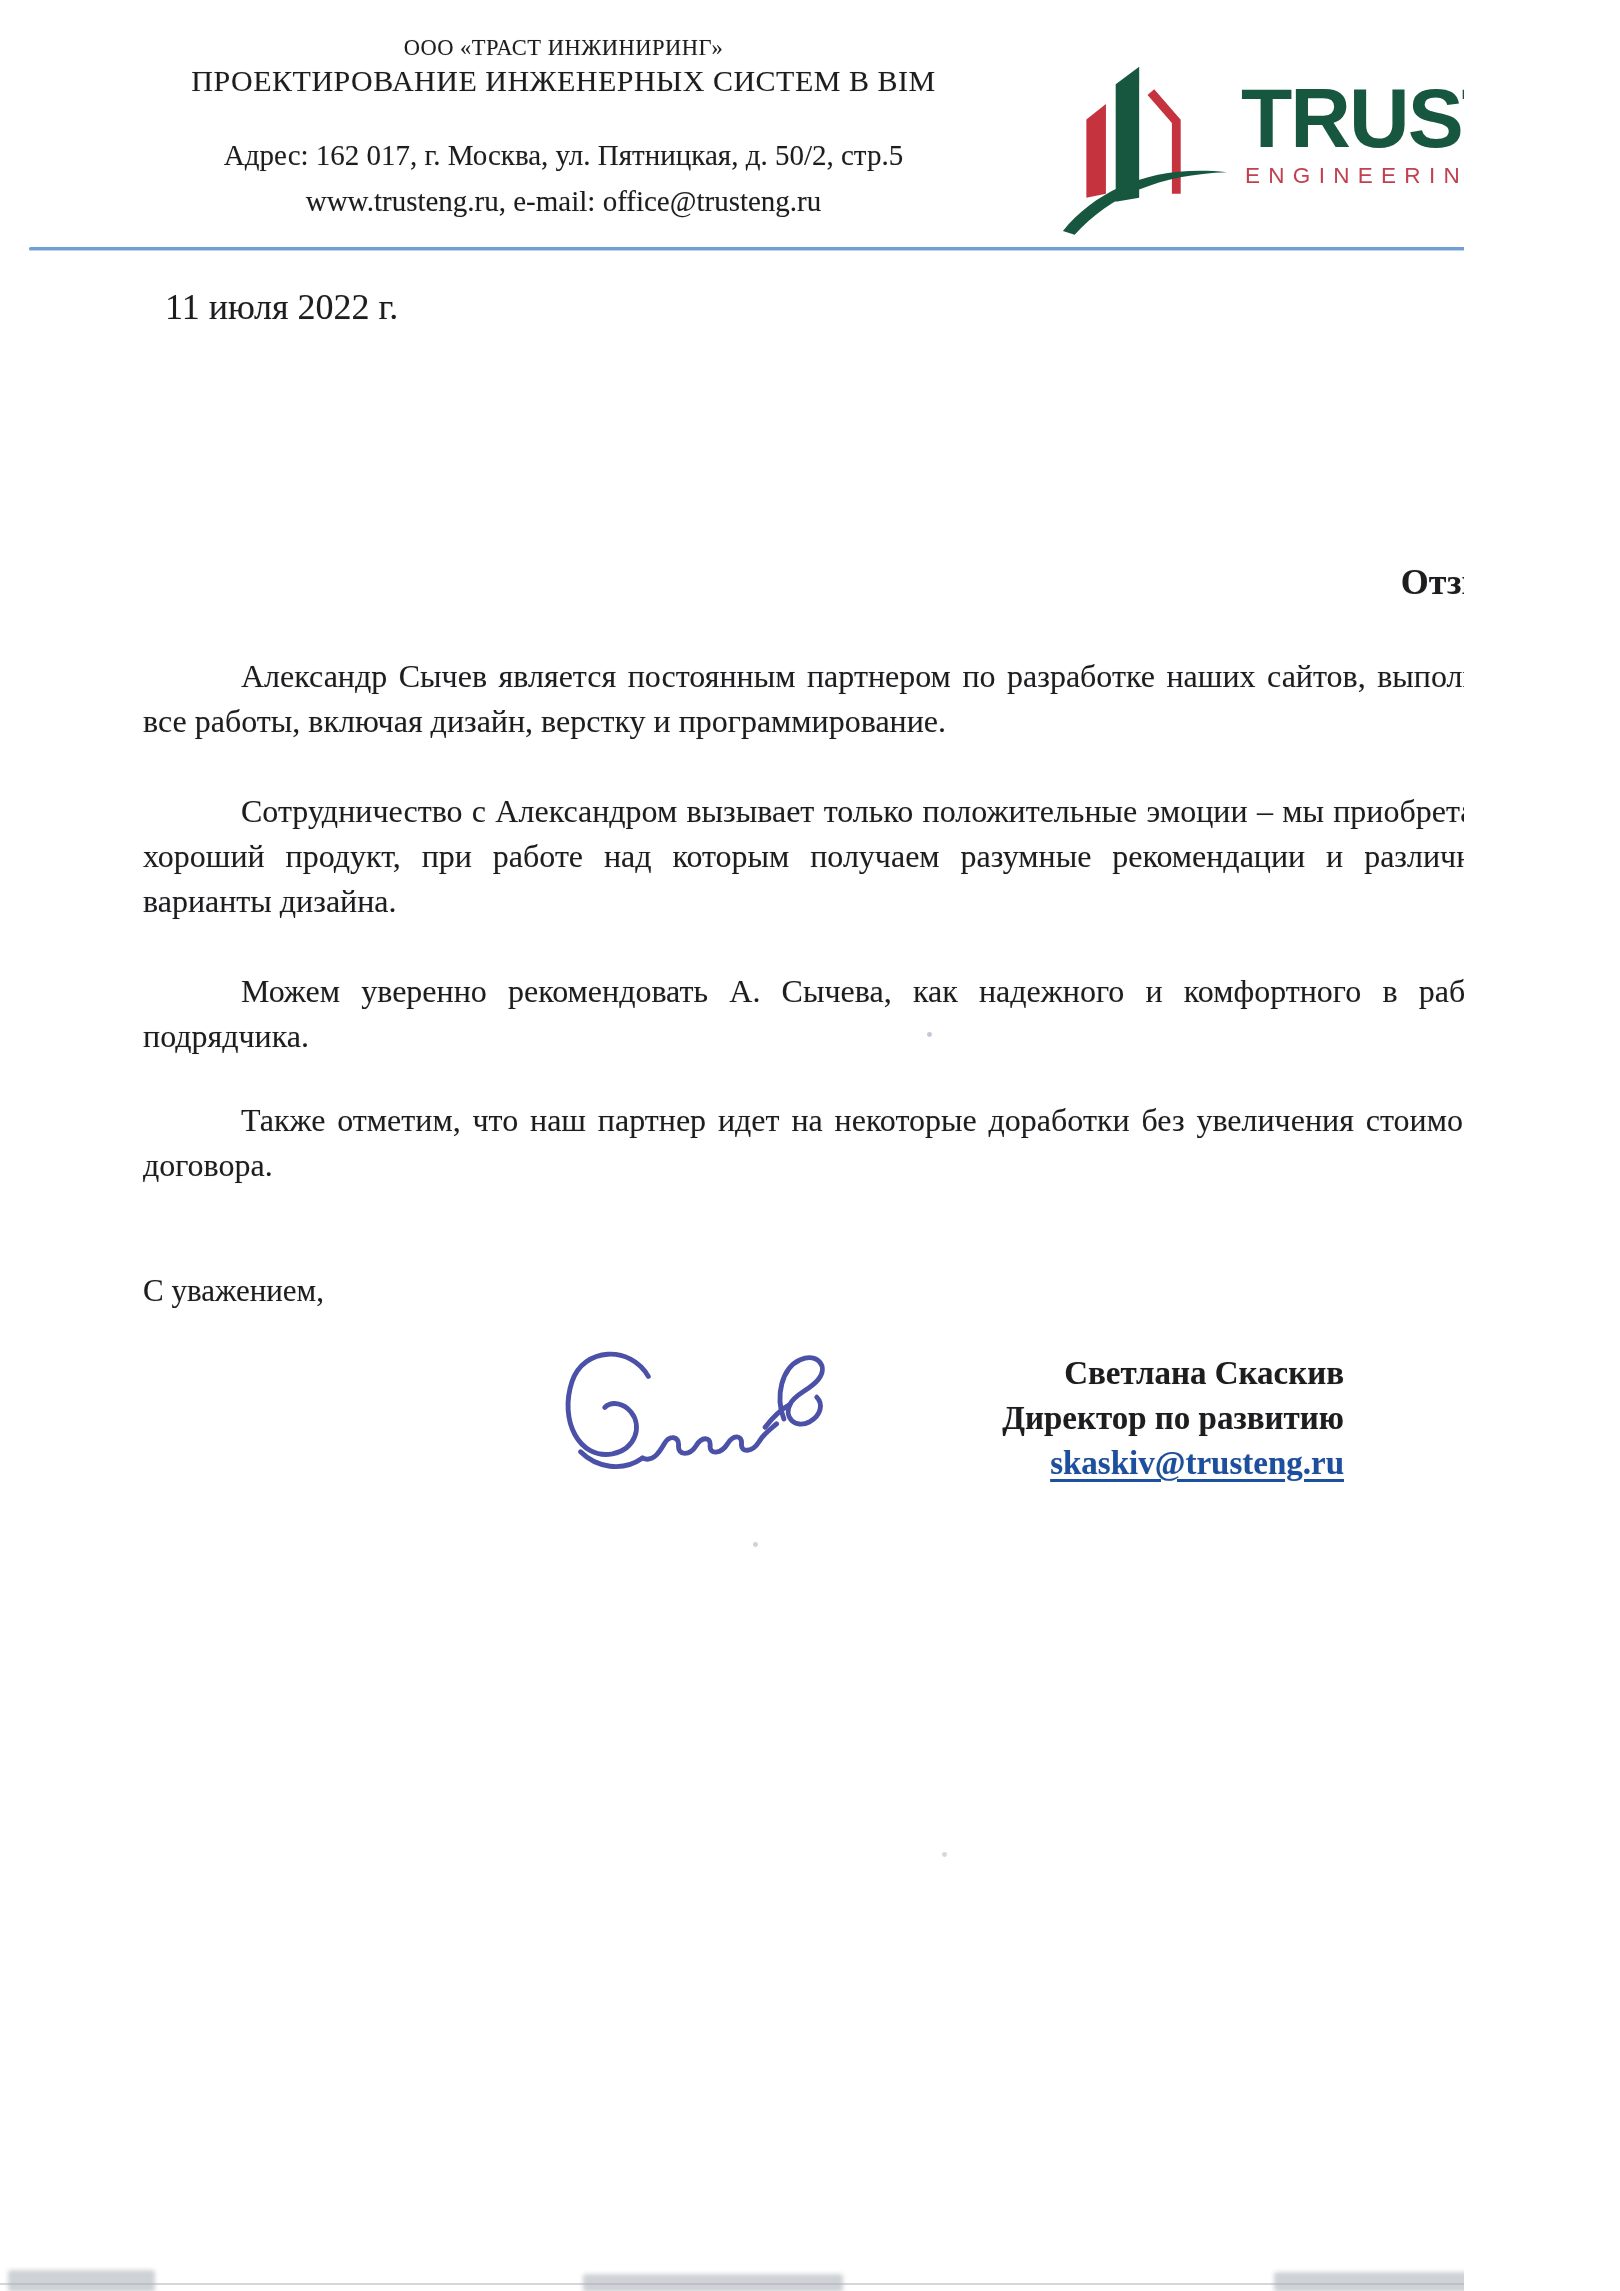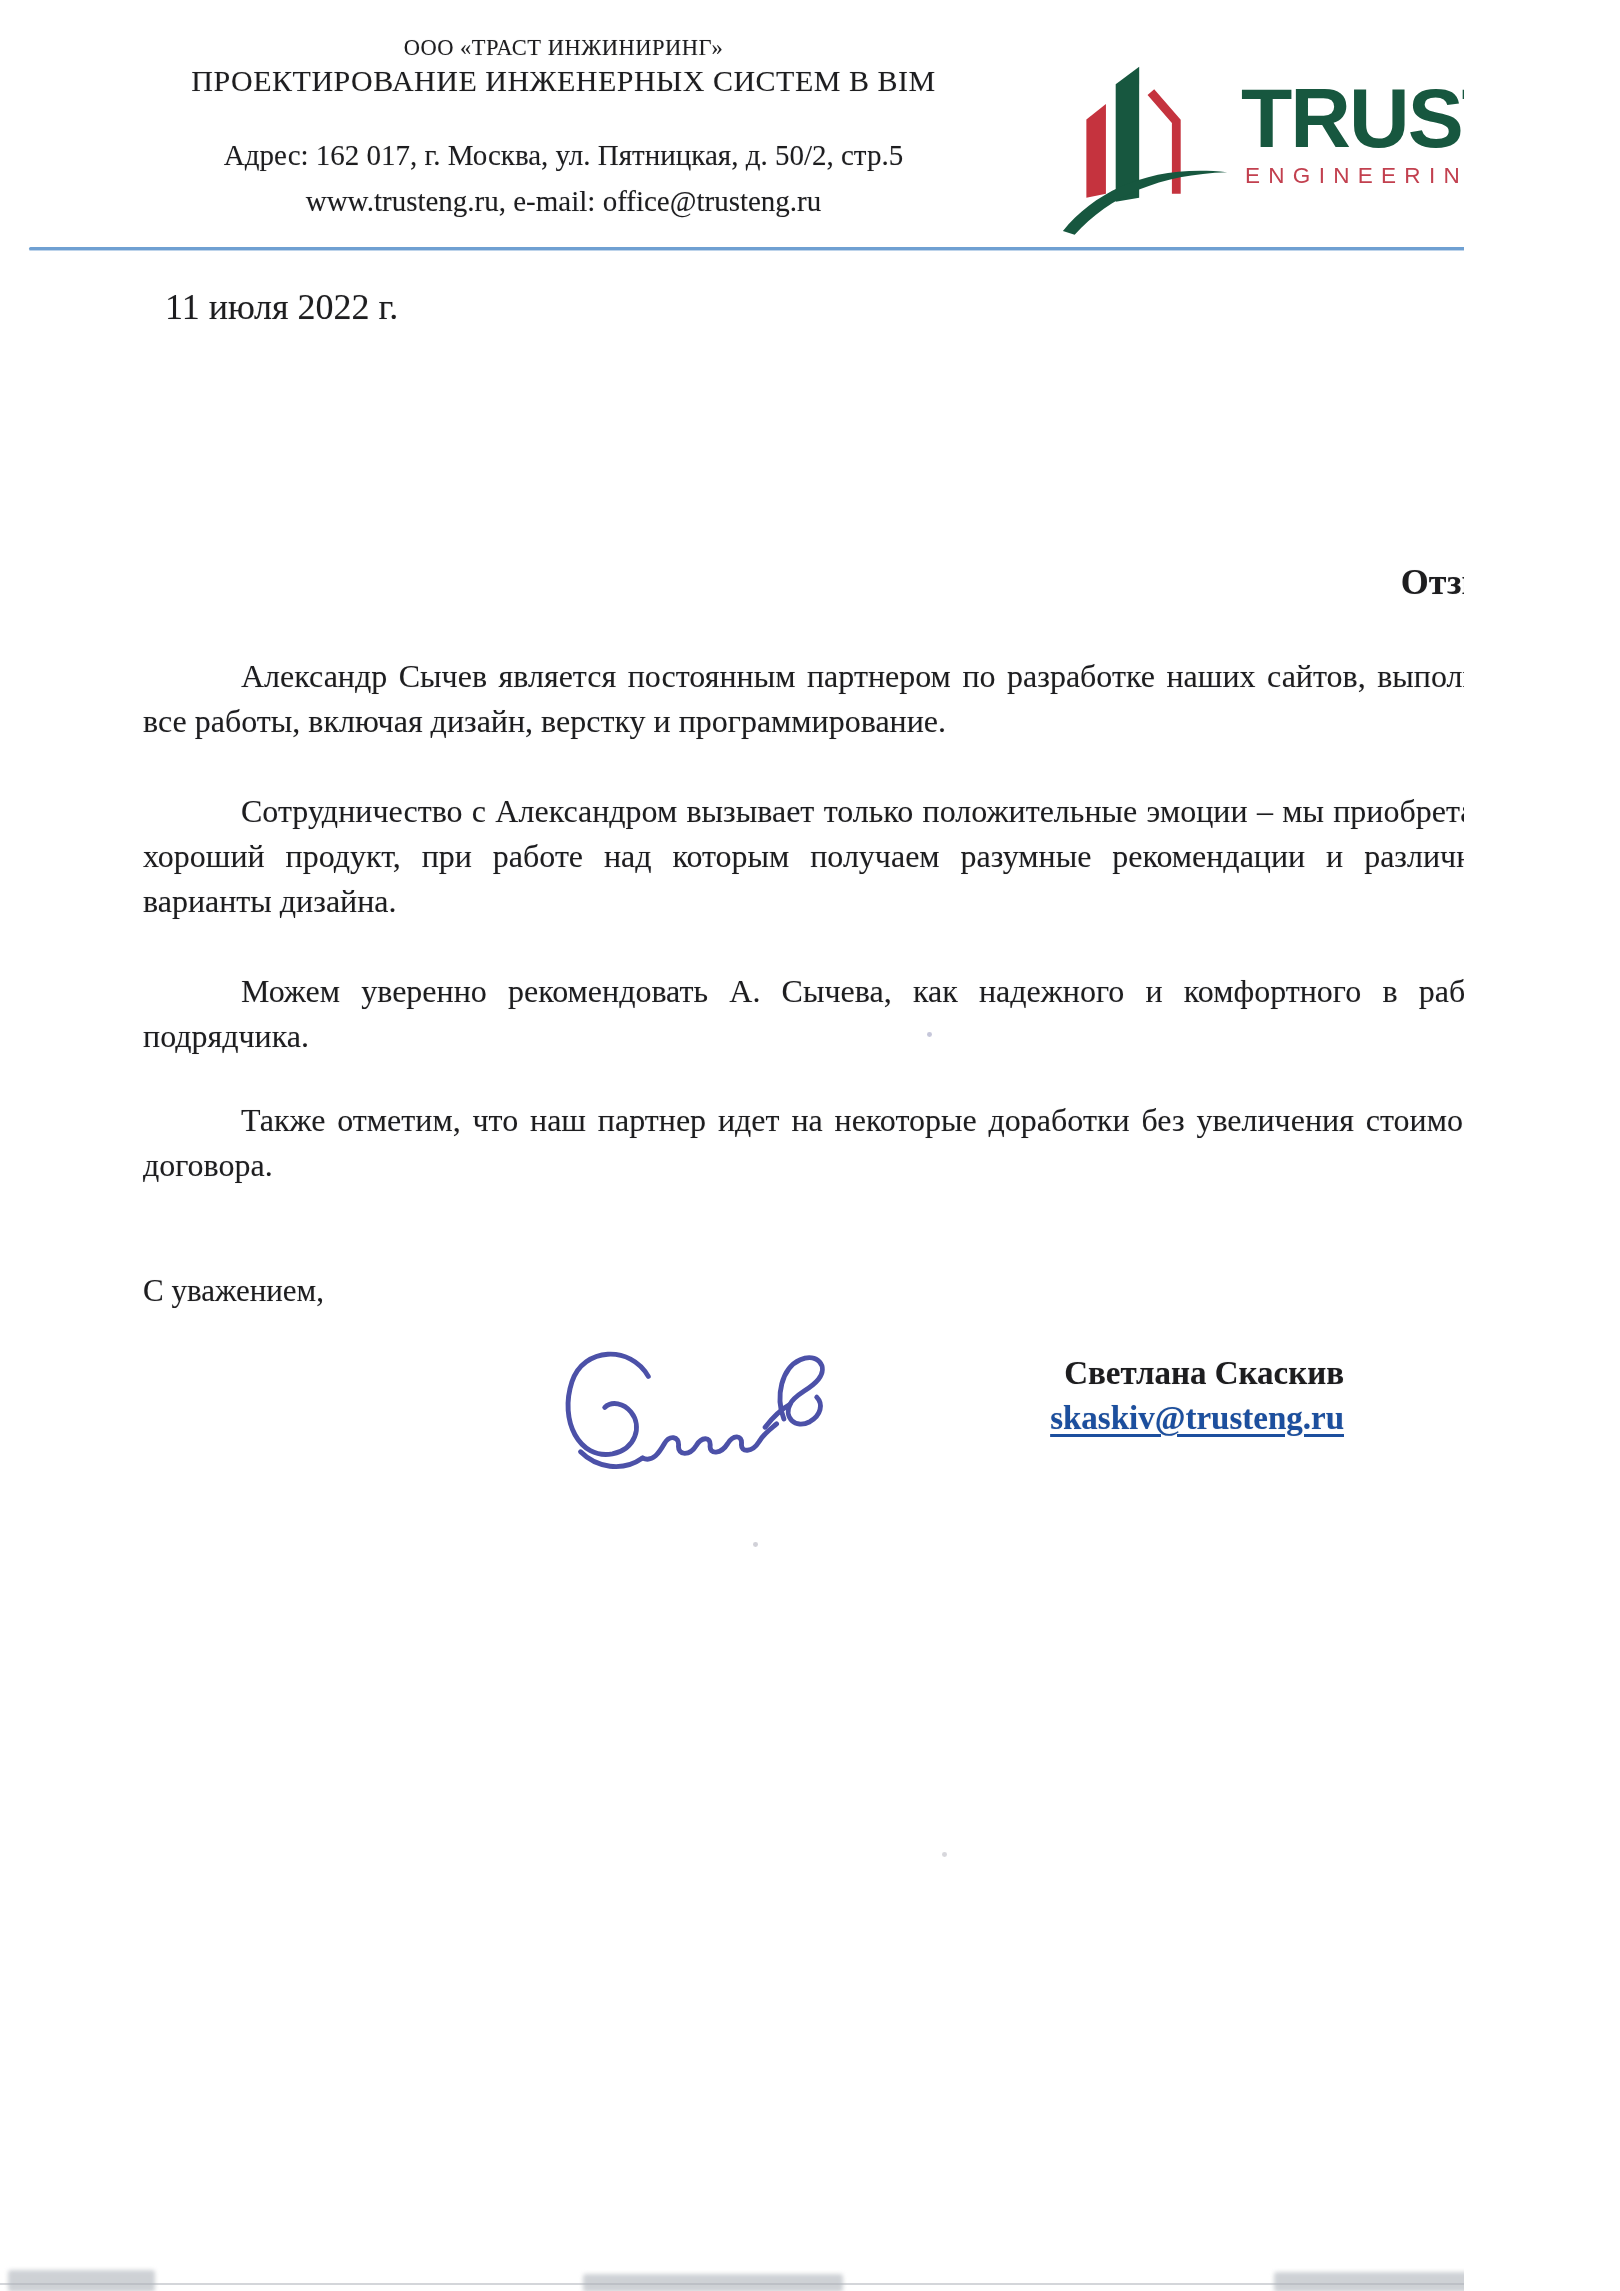--- a/index.html
+++ b/index.html
@@ -135,20 +135,21 @@
         <path d="M110,132 C120,138 128,128 134,120 C140,112 150,114 148,124 C146,134 158,136 166,126 C172,118 182,118 180,128 C178,137 190,138 198,128 C204,120 214,120 212,130 C210,139 222,140 230,130 C236,122 244,118 250,114"></path>
 
         <path d="M258,110 C252,86 262,58 282,52 C300,47 310,62 298,74 C288,84 272,86 266,96 C258,108 268,122 284,116 C296,111 300,100 294,92"></path>
         <path d="M266,96 C256,100 246,108 238,116"></path>
       </g>
     </svg>
   </span>
 
   <div class="sig-block scan-text">
     <div>Светлана Скаскив</div>
+    <div>Директор по развитию</div>
     <div class="sig-email">skaskiv@trusteng.ru</div>
   </div>
 
   <div class="speck speck-1"></div>
   <div class="speck speck-2"></div>
   <div class="speck speck-3"></div>
 
   <div class="scan-artifact">
     <div class="scan-edge-line"></div>
     <div class="blob blob-1"></div>

